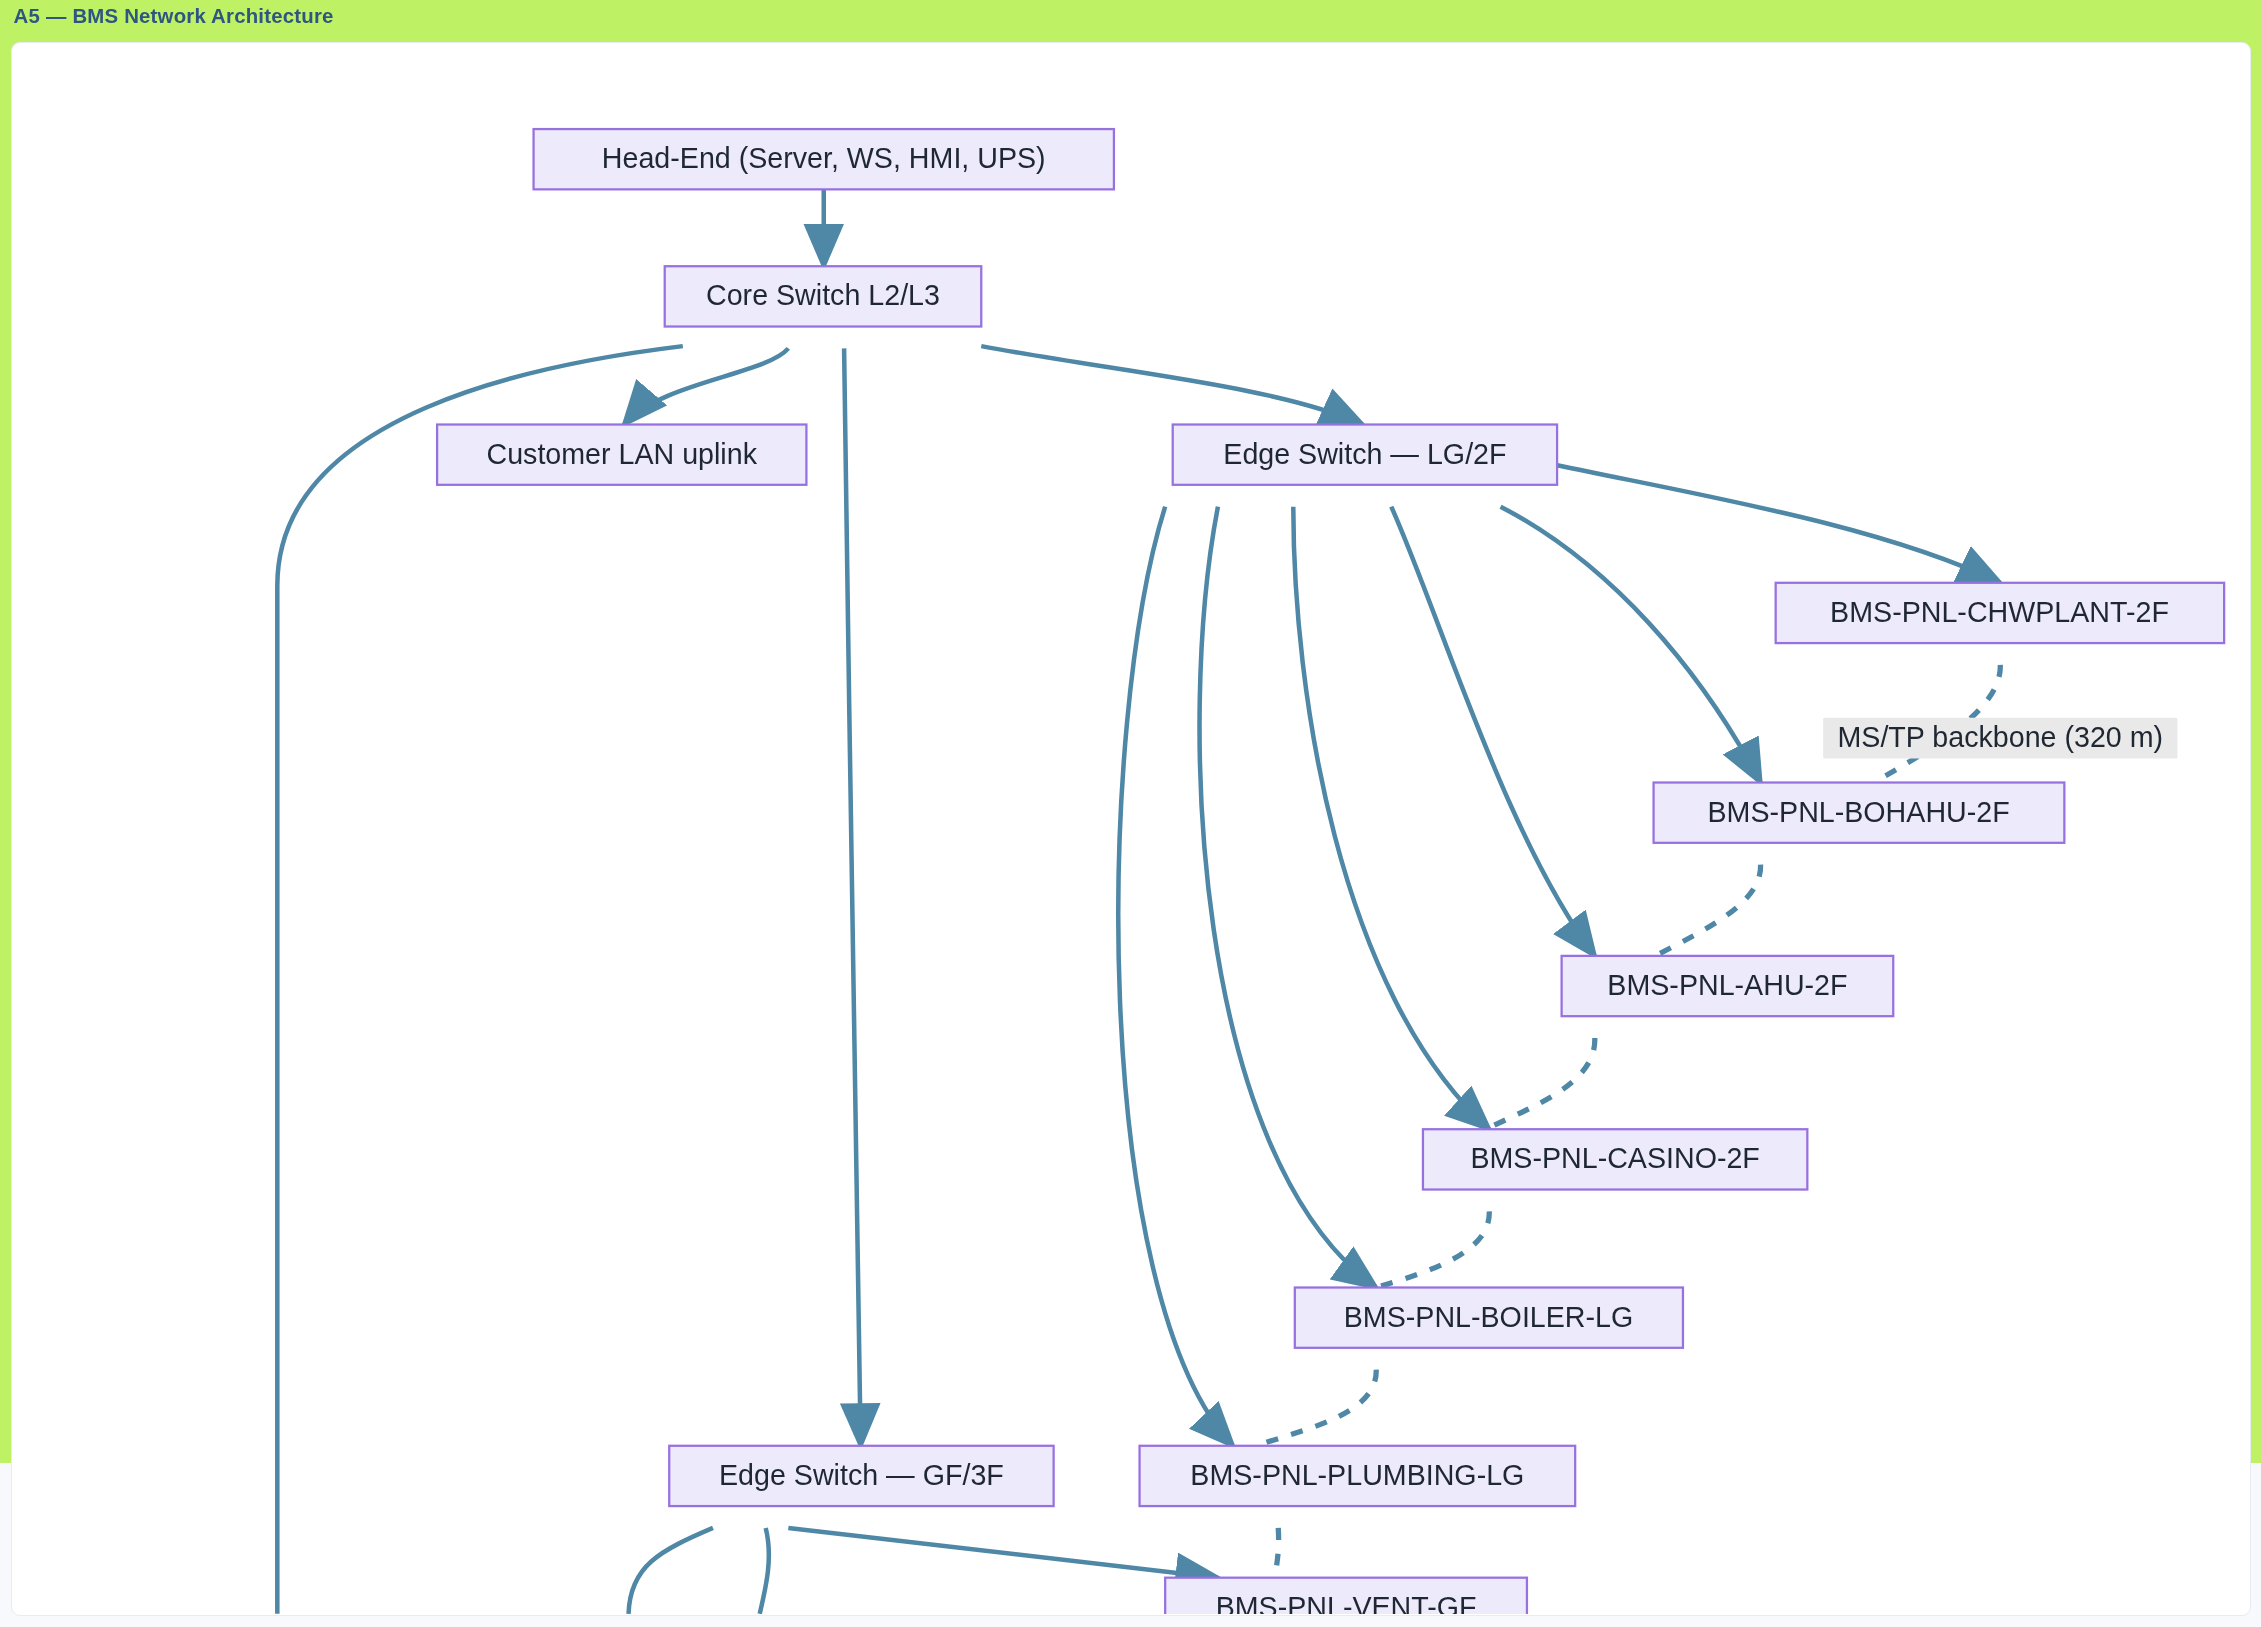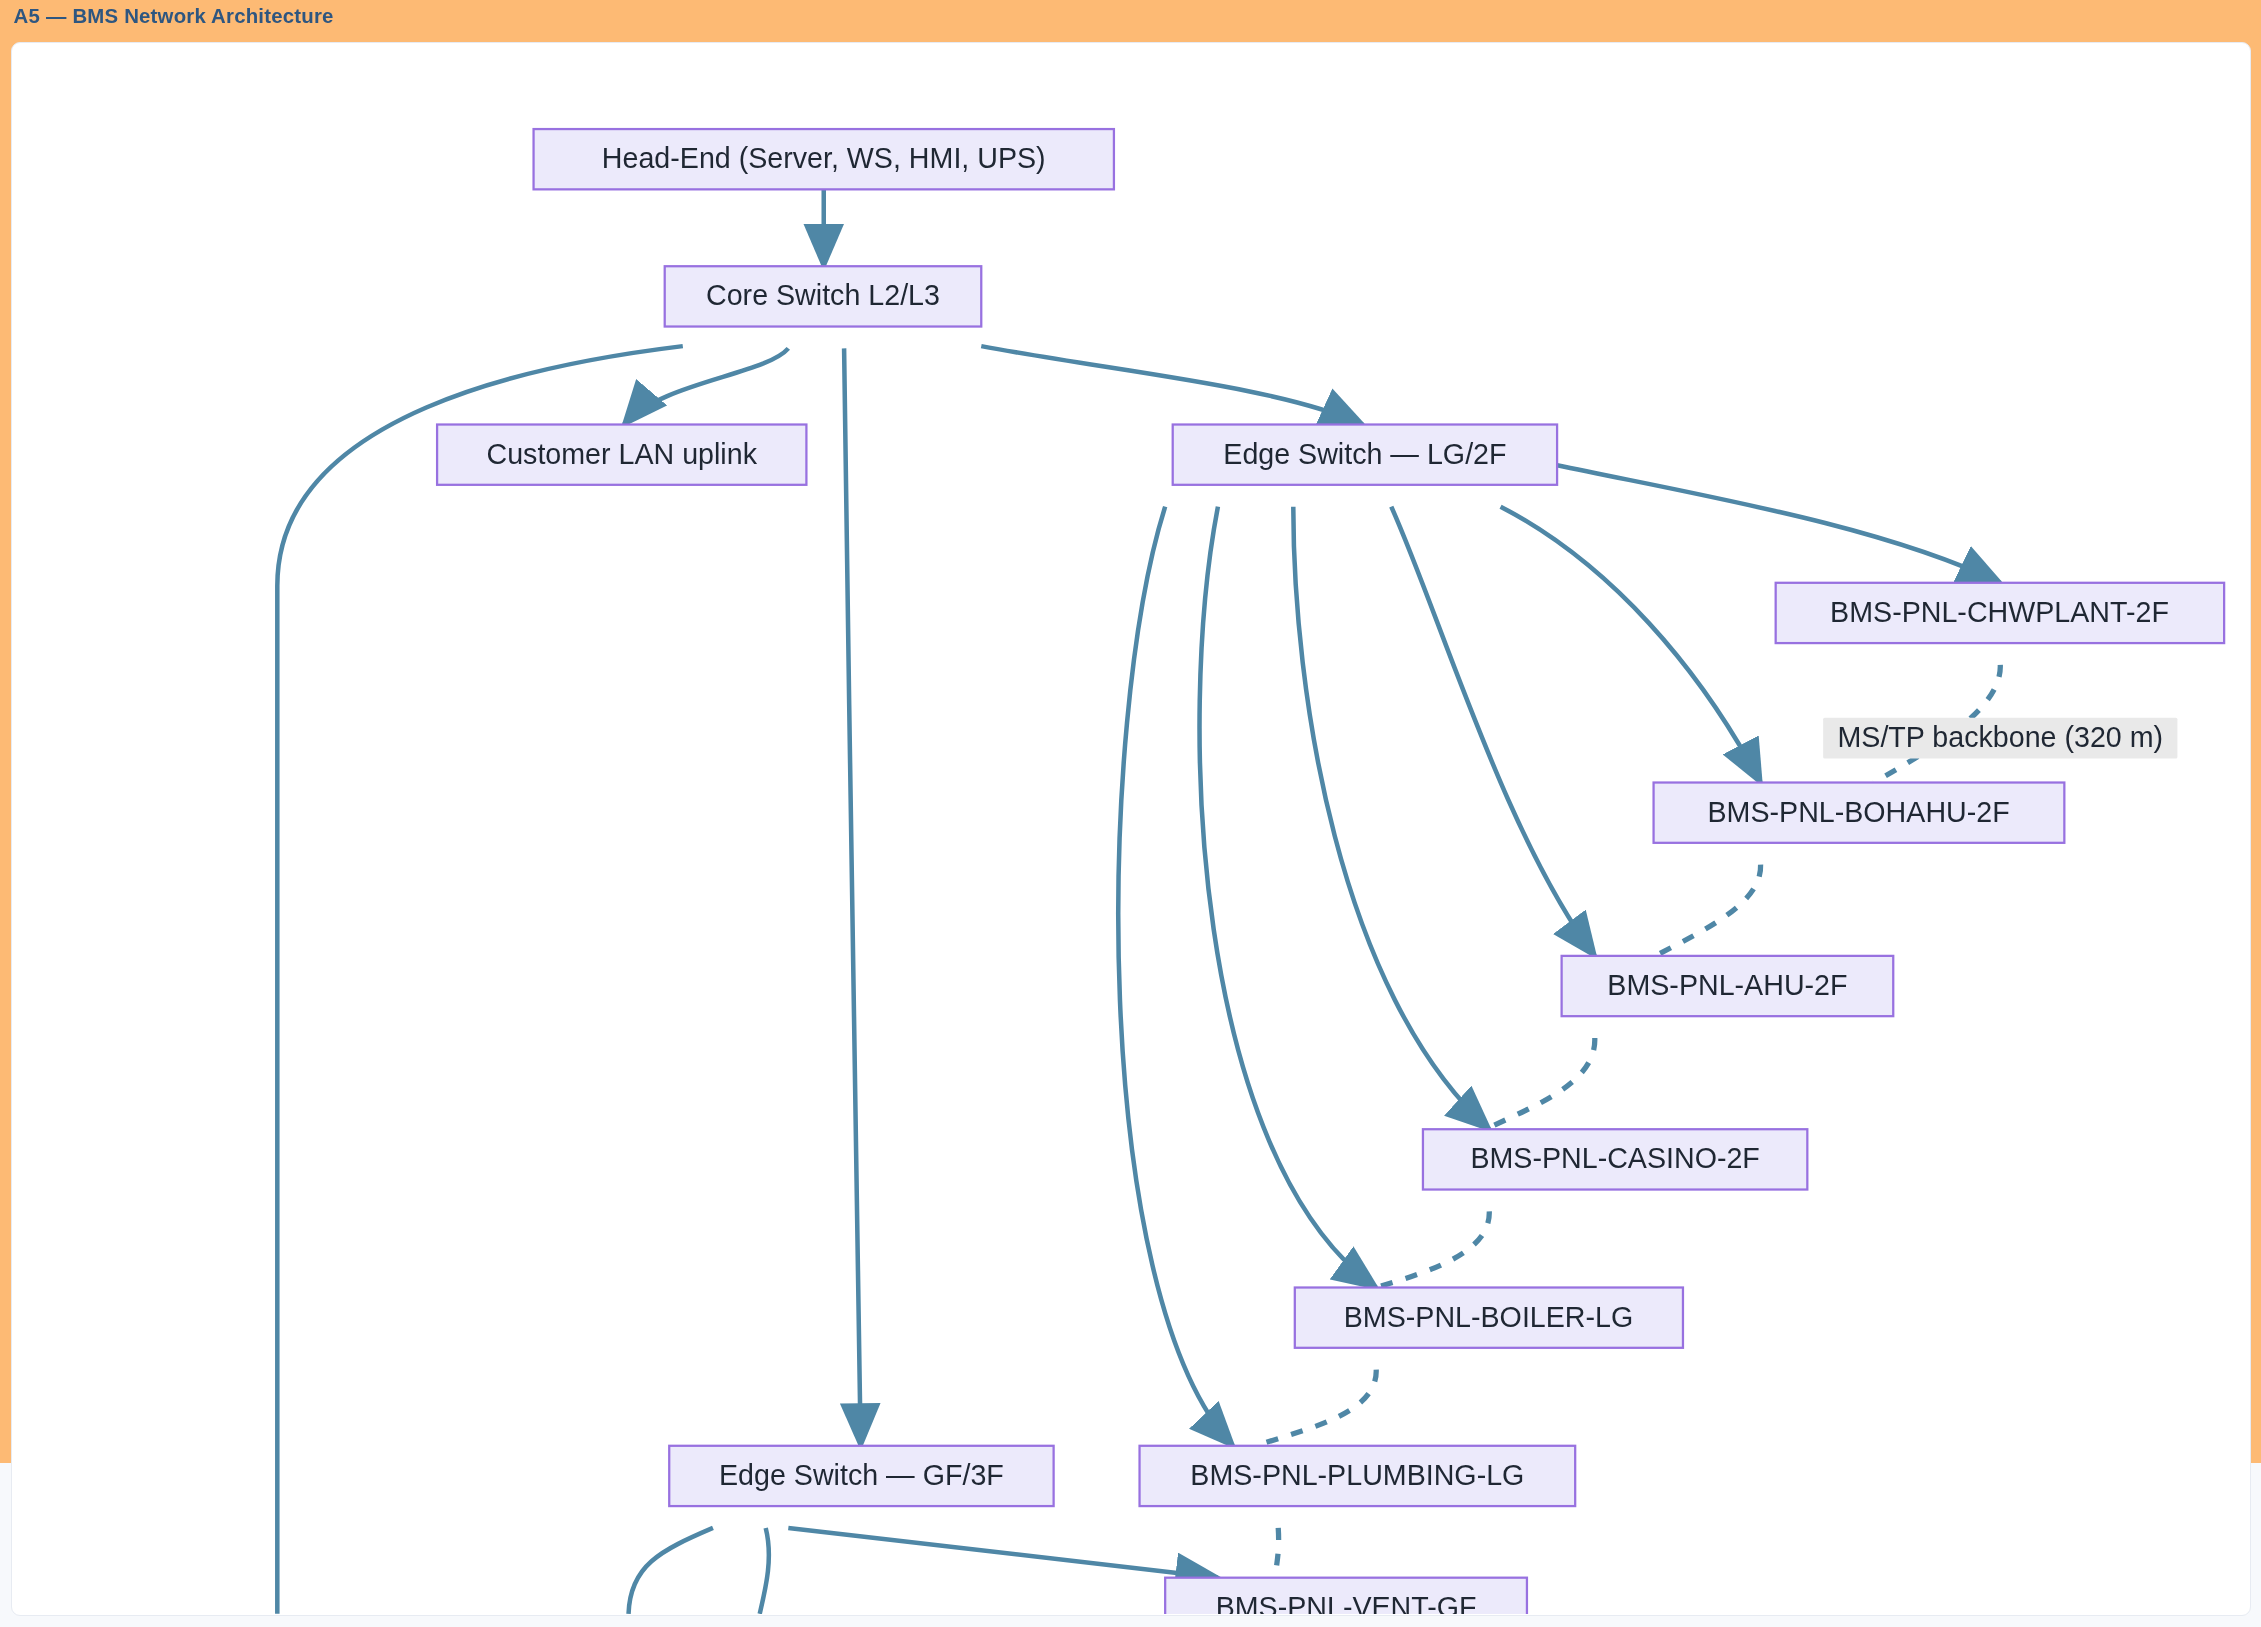--- a/index.html
+++ b/index.html
@@ -9,21 +9,21 @@
     background: #f7f9fc;
     width: 2261px;
     height: 1627px;
     overflow: hidden;
     font-family: "Liberation Sans", sans-serif;
   }
   #page {
     position: relative;
     width: 2261px;
     height: 1463px;
-    background: #fdba74;
+    background: #bef264;
     box-sizing: border-box;
   }
   #page-title {
     position: absolute;
     left: 13.6px;
     top: 4.5px;
     font-size: 20.4px;
     font-weight: bold;
     color: #2e5680;
     letter-spacing: 0.2px;

